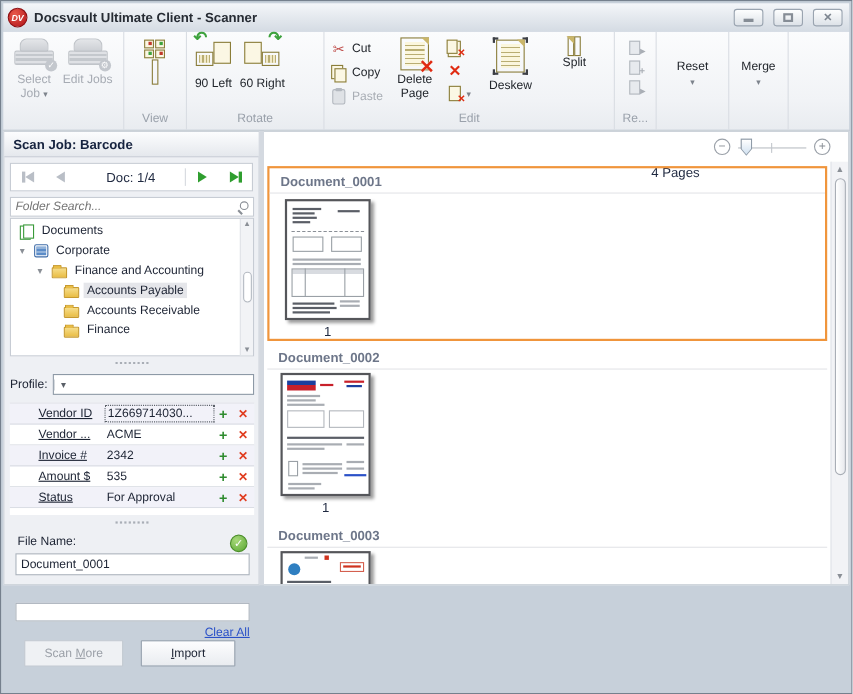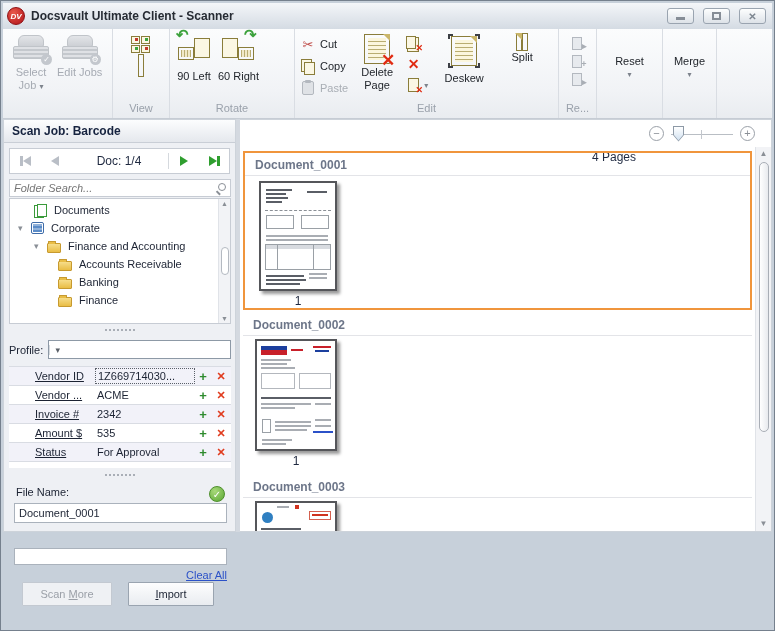--- a/index.html
+++ b/index.html
@@ -381,41 +381,41 @@
           </div>
       </div>
 
       <div class="searchbox">
         <input type="text" placeholder="Folder Search..." style="">
         <span class="search-ic"></span>
       </div>
 
       <div class="treebox">
         <div class="tree">
-          <div class="trow" style="padding-left:24px">
+          <div class="trow" style="padding-left:8px">
             <span class="docs-ic"></span>
             <span class="tlabel">Documents</span>
           </div>
           <div class="trow" style="padding-left:8px">
             <span class="texp">▾</span>
             <span class="cab-ic"></span>
             <span class="tlabel">Corporate</span>
           </div>
           <div class="trow" style="padding-left:24px">
             <span class="texp">▾</span>
             <span class="folder-ic"></span>
             <span class="tlabel">Finance and Accounting</span>
           </div>
+          <div class="trow sel" style="padding-left:48px">
+            <span class="folder-ic"></span>
+            <span class="tlabel">Accounts Payable</span>
+          </div>
           <div class="trow" style="padding-left:48px">
             <span class="folder-ic"></span>
             <span class="tlabel">Accounts Receivable</span>
-          </div>
-          <div class="trow" style="padding-left:48px">
-            <span class="folder-ic"></span>
-            <span class="tlabel">Banking</span>
           </div>
           <div class="trow" style="padding-left:48px">
             <span class="folder-ic"></span>
             <span class="tlabel">Finance</span>
           </div>
         </div>
         <div class="vscroll">
           <span>▲</span>
           <span class="vthumb"></span>
           <span>▼</span>

